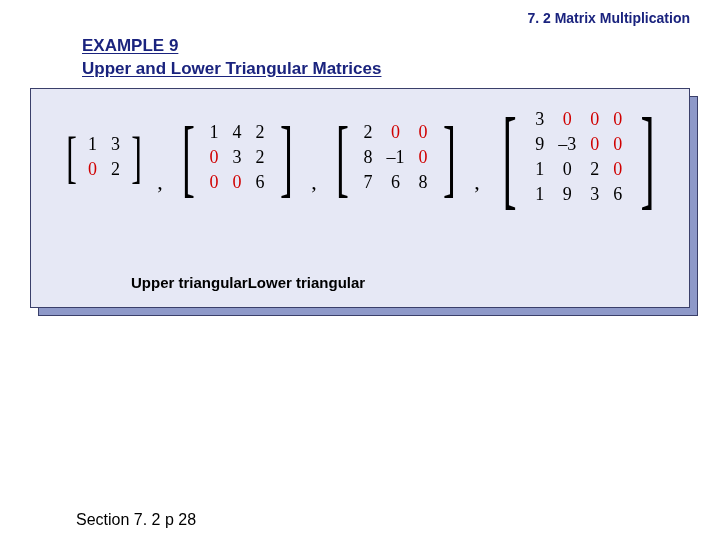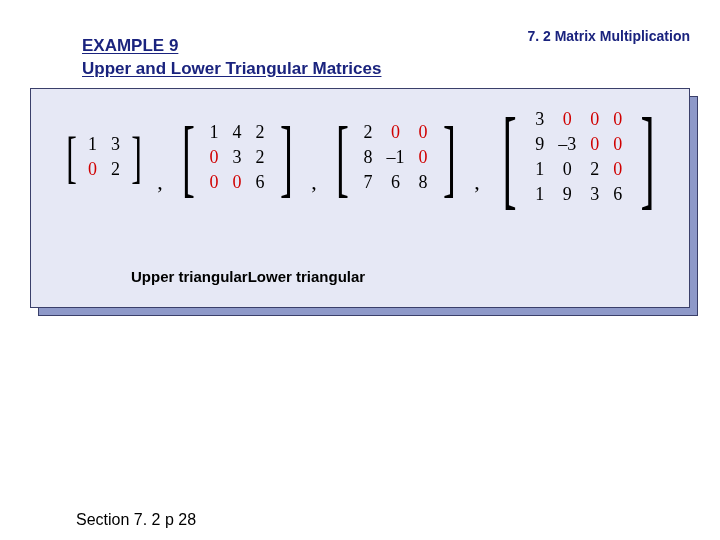--- a/index.html
+++ b/index.html
@@ -13,21 +13,20 @@
     position: relative;
     overflow: hidden;
   }
   .section-header {
     position: absolute;
     top: 10px;
     right: 30px;
     color: #1a237e;
     font-weight: bold;
     font-size: 14px;
-    margin-top: 18px;
   }
   .example-title {
     position: absolute;
     top: 35px;
     left: 36px;
     color: #1a237e;
     font-weight: bold;
     font-size: 17px;
     line-height: 1.35;
     text-decoration: underline;
@@ -98,21 +97,21 @@
   }
   .red { color: #d00000; }
   .comma {
     font-size: 22px;
     align-self: flex-end;
     margin: 0 2px 12px 2px;
   }
   .labels {
     display: flex;
     position: absolute;
-    bottom: 22px;
+    bottom: 16px;
     left: 0;
     width: 100%;
   }
   .label {
     font-family: Arial, Helvetica, sans-serif;
     font-weight: bold;
     font-size: 15px;
     color: #000;
   }
   .label.left { margin-left: 100px; }

